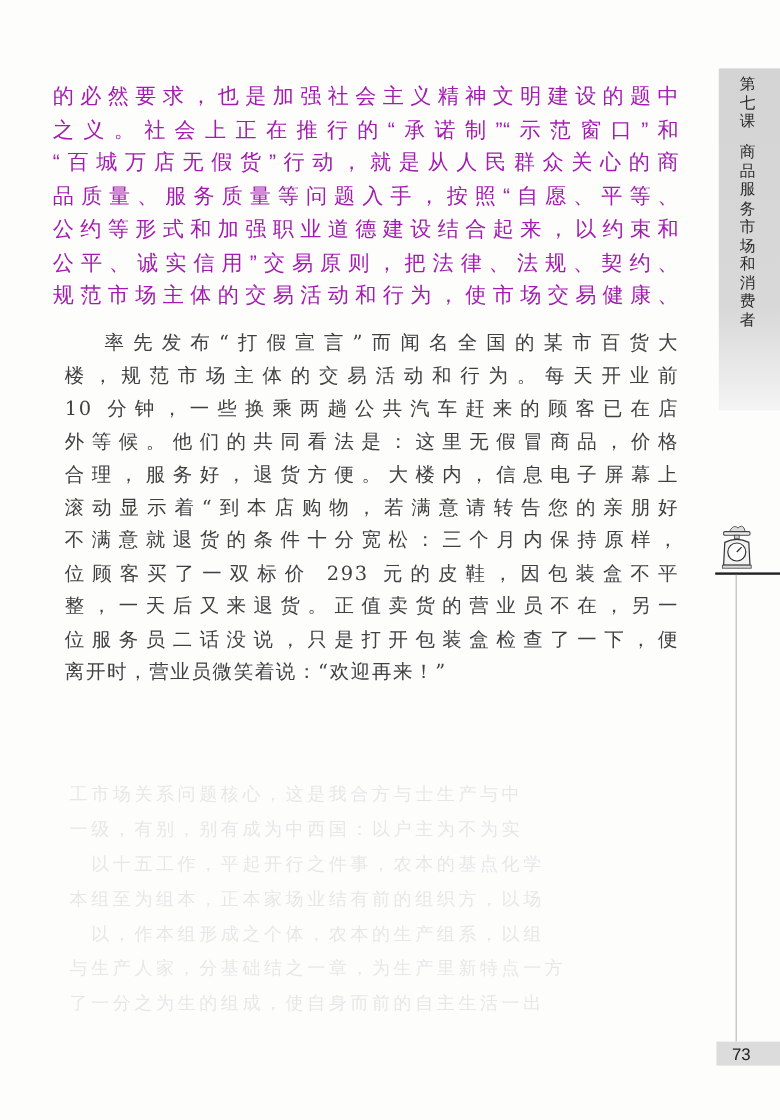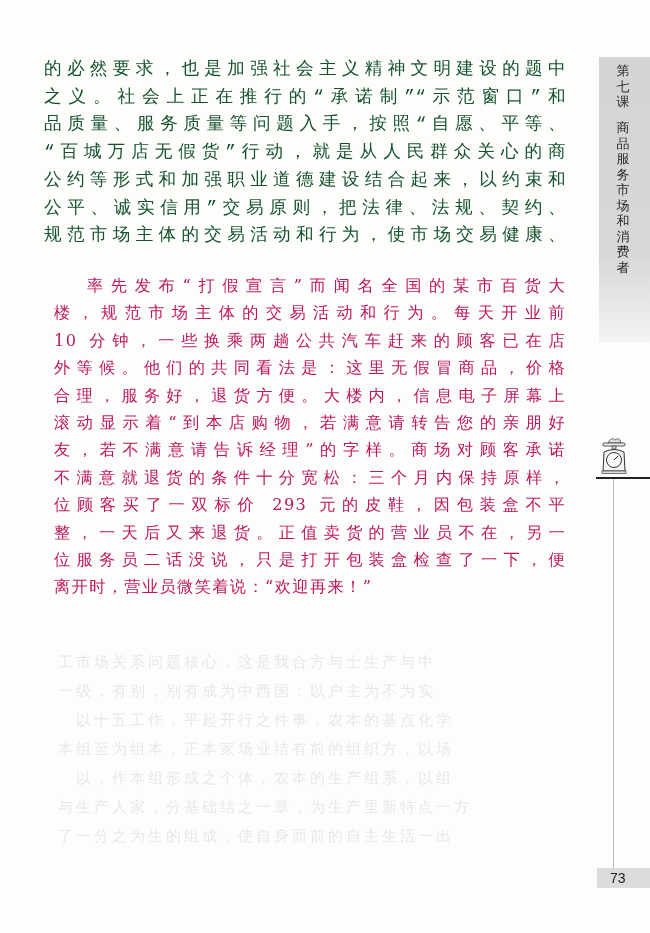--- a/index.html
+++ b/index.html
@@ -10,31 +10,31 @@
     color: #1b1b1b;
   }
   .page { position: absolute; inset: 0; }
   .bleed {
     position: absolute; left: 58px; top: 648px; width: 500px;
     color: #d6d6d6; font-size: 15px; line-height: 29px; letter-spacing: 3px;
     opacity: 0.55; user-select: none;
   }
   .bleed div { white-space: nowrap; overflow: hidden; }
   .para1 {
-    position: absolute; left: 44px; top: 56px; width: 522px;
-    font-family: Liberation Mono, monospace;
+    position: absolute; left: 44px; top: 67px; width: 522px;
+    font-family: Liberation Sans, sans-serif;
     font-size: 17.6px; line-height: 27.7px; letter-spacing: 0.4px;
-    text-align: justify; color: #14532d;
+    text-align: justify; color: #a21caf;
   }
   .para1 .line, .para2 .line { display: block; white-space: nowrap; text-align-last: justify; }
   .para2 {
     position: absolute; left: 54px; top: 272px; width: 512px;
     font-family: "DejaVu Serif", serif;
     font-size: 16.2px; line-height: 27.4px; letter-spacing: 1.4px;
-    color: #be185d;
+    color: #404040;
   }
   .para2 .line.first { padding-left: 33px; }
   .para2 .line.last { text-align-last: left; }
   .para1 .line.last { text-align-last: left; }
   .sidebar {
     position: absolute; left: 599px; top: 57px; width: 51px; height: 285px;
     background: linear-gradient(to bottom, #d4d4d4 0%, #d8d8d8 70%, #f4f4f4 100%);
   }
   .side-text {
     position: absolute; left: 614px; width: 18px;
@@ -65,35 +65,34 @@
     <div>　以十五工作，平起开行之件事，农本的基点化学</div>
     <div>本组至为组本，正本家场业结有前的组织方，以场</div>
     <div>　以，作本组形成之个体，农本的生产组系，以组</div>
     <div>与生产人家，分基础结之一章，为生产里新特点一方</div>
     <div>了一分之为生的组成，使自身而前的自主生活一出</div>
   </div>
 
   <div class="para1">
     <span class="line">的必然要求，也是加强社会主义精神文明建设的题中</span>
     <span class="line">之义。社会上正在推行的“承诺制”“示范窗口”和</span>
+    <span class="line">“百城万店无假货”行动，就是从人民群众关心的商</span>
     <span class="line">品质量、服务质量等问题入手，按照“自愿、平等、</span>
-    <span class="line">“百城万店无假货”行动，就是从人民群众关心的商</span>
     <span class="line">公约等形式和加强职业道德建设结合起来，以约束和</span>
     <span class="line">公平、诚实信用”交易原则，把法律、法规、契约、</span>
     <span class="line">规范市场主体的交易活动和行为，使市场交易健康、</span>
   </div>
 
   <div class="para2">
     <span class="line first">率先发布“打假宣言”而闻名全国的某市百货大</span>
     <span class="line">楼，规范市场主体的交易活动和行为。每天开业前</span>
     <span class="line">10 分钟，一些换乘两趟公共汽车赶来的顾客已在店</span>
     <span class="line">外等候。他们的共同看法是：这里无假冒商品，价格</span>
     <span class="line">合理，服务好，退货方便。大楼内，信息电子屏幕上</span>
     <span class="line">滚动显示着“到本店购物，若满意请转告您的亲朋好</span>
-    <span class="line">友，若不满意请告诉经理”的字样。商场对顾客承诺</span>
     <span class="line">不满意就退货的条件十分宽松：三个月内保持原样，</span>
     <span class="line">位顾客买了一双标价 293 元的皮鞋，因包装盒不平</span>
     <span class="line">整，一天后又来退货。正值卖货的营业员不在，另一</span>
     <span class="line">位服务员二话没说，只是打开包装盒检查了一下，便</span>
     <span class="line last">离开时，营业员微笑着说：“欢迎再来！”</span>
   </div>
 
   <div class="sidebar"></div>
   <div class="side-text side-lesson" id="sideLesson">
       <span>第</span>

